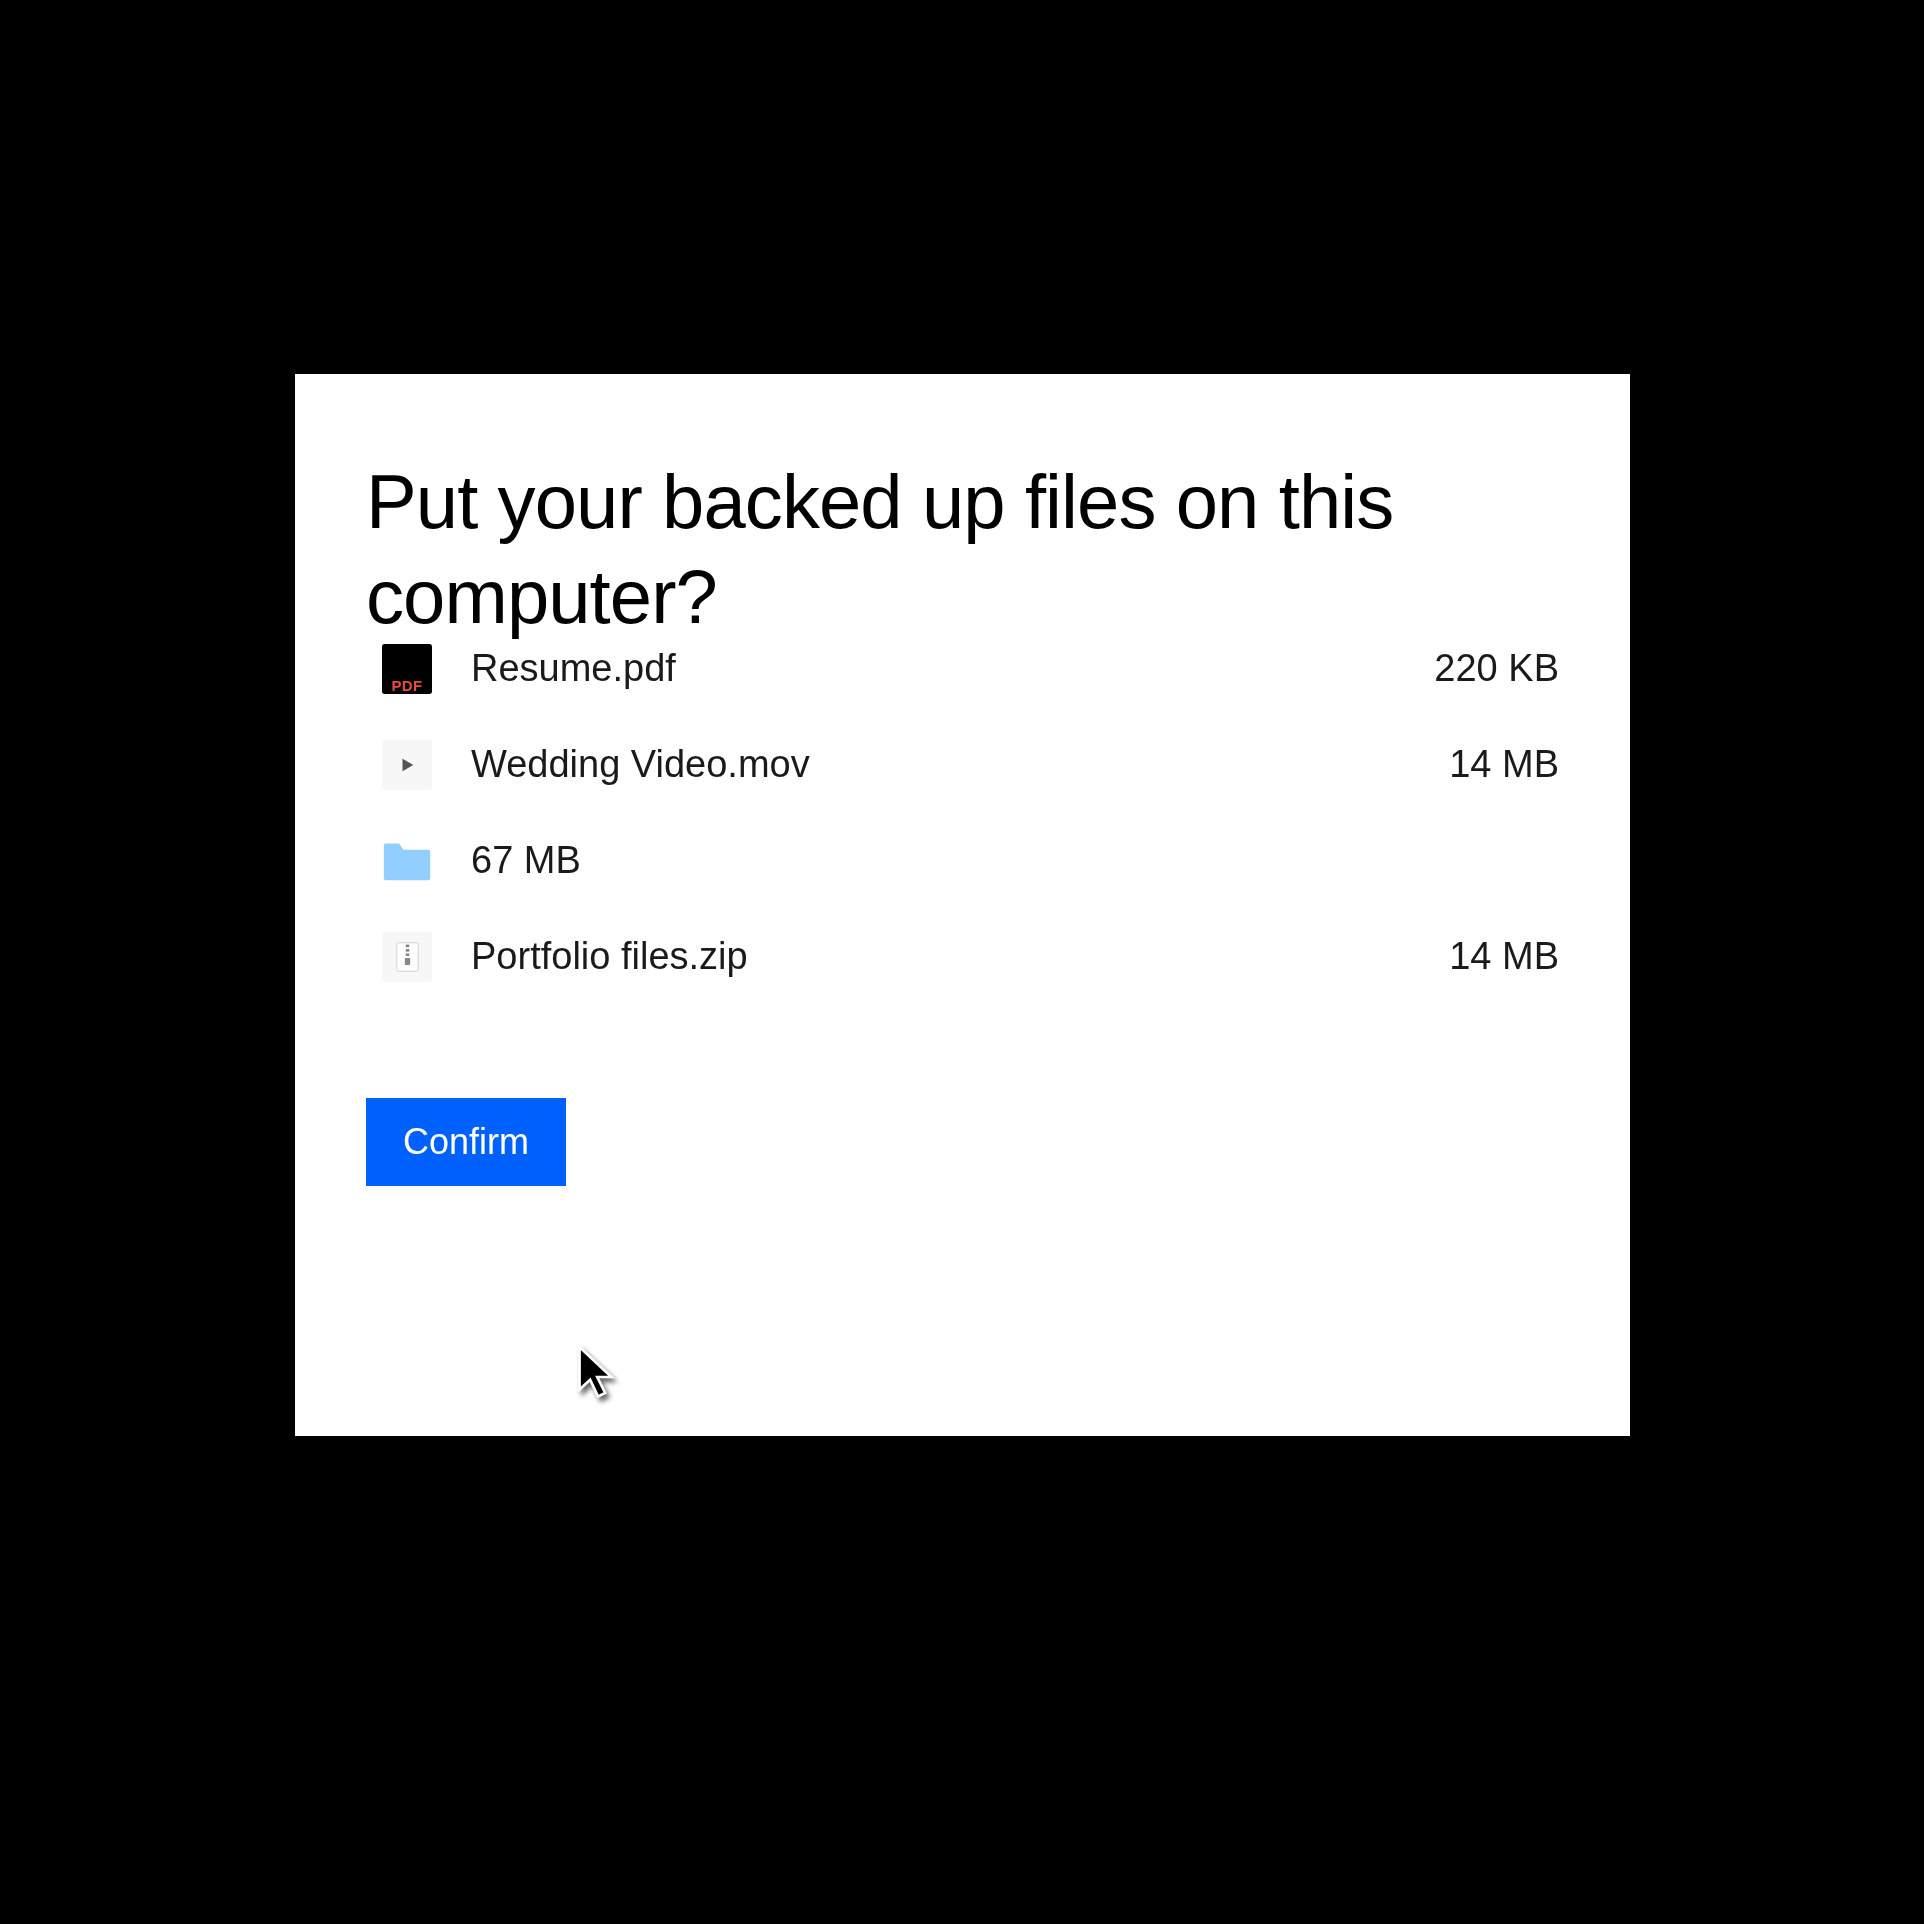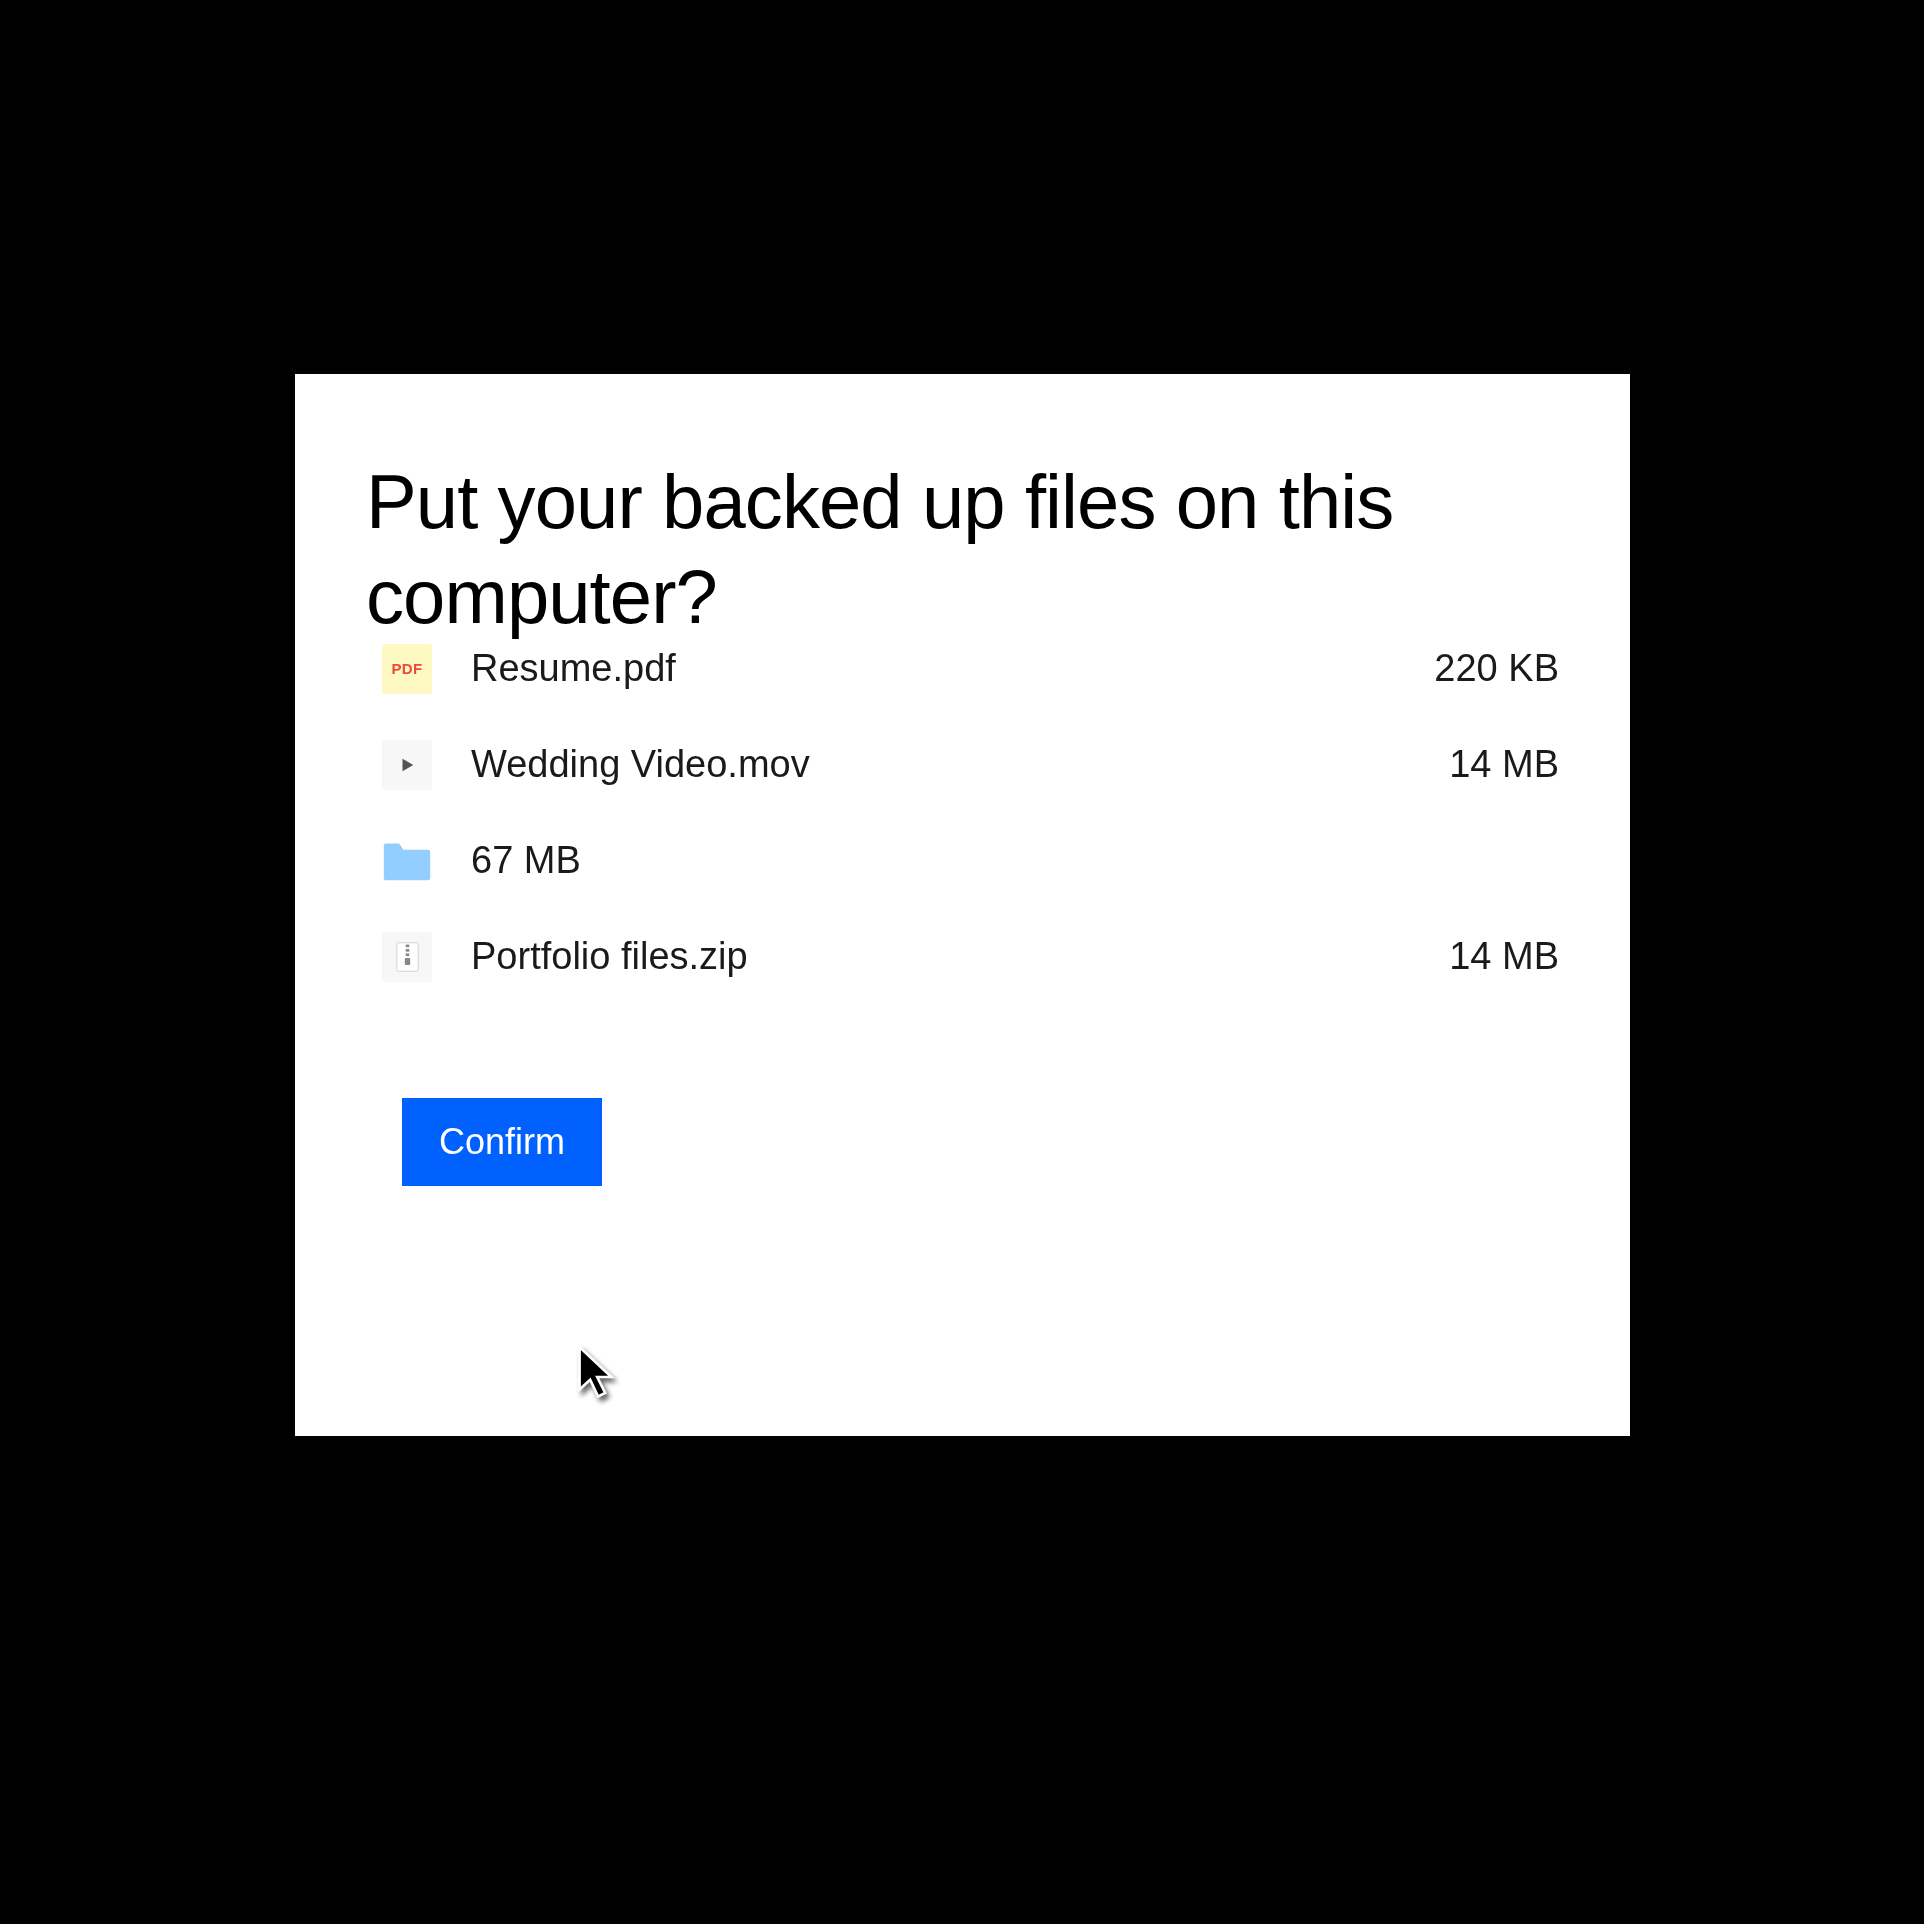--- a/index.html
+++ b/index.html
@@ -53,22 +53,23 @@
     .file-icon {
       width: 50px;
       height: 50px;
       display: flex;
       align-items: center;
       justify-content: center;
       flex-shrink: 0;
     }
     
     .icon-pdf {
-      background: #fef9c3;
+      background: #000000;
       border-radius: 2.7px;
+      align-items: flex-end;
     }
     
     .icon-pdf-text {
       font-size: 15px;
       font-weight: 700;
       color: #e74c3c;
       letter-spacing: 0.4px;
     }
     
     .icon-video {
@@ -100,21 +101,20 @@
     
     .confirm-button {
       background: #0061fe;
       color: #ffffff;
       border: none;
       padding: 23px 37px;
       font-size: 36px;
       font-weight: 500;
       cursor: pointer;
       font-family: inherit;
-      margin-left: 36px;
     }
     
     .cursor {
       position: absolute;
       bottom: 28.5px;
       left: 281px;
       pointer-events: none;
       filter: drop-shadow(3.6px 4.5px 2.7px rgba(0,0,0,0.6));
     }
   </style>

